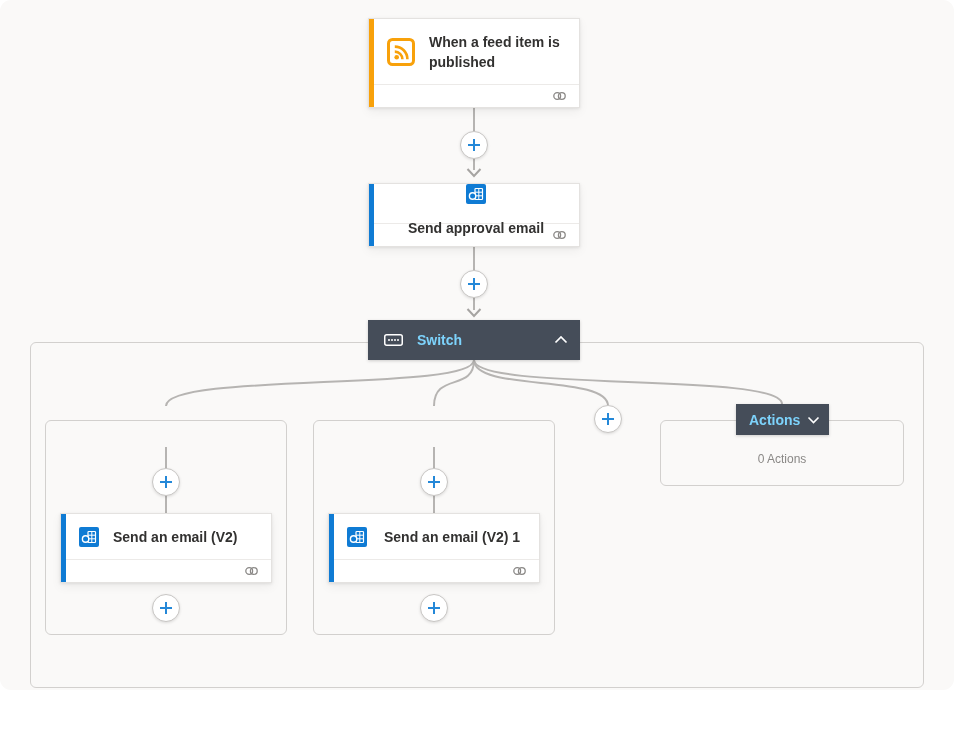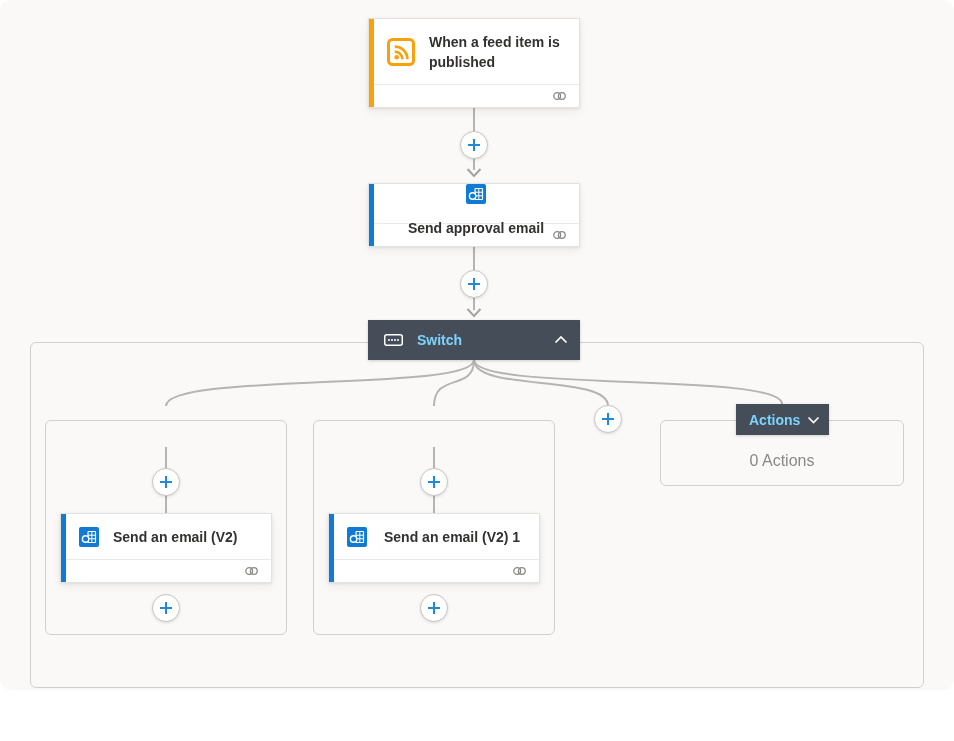--- a/index.html
+++ b/index.html
@@ -43,21 +43,21 @@
   .chev{position:absolute;right:12px;top:50%;transform:translateY(-50%);display:flex;}
 
   .plus-btn{
     position:absolute;width:28px;height:28px;border-radius:50%;background:#fff;
     border:1px solid #C8C6C4;display:flex;align-items:center;justify-content:center;
     box-shadow:0 1px 3px rgba(0,0,0,.12);cursor:pointer;padding:0;
   }
   .plus-btn svg{display:block;}
 
   .empty-text{
-    position:absolute;color:var(--muted);font-size:16px;text-align:center;
+    position:absolute;color:var(--muted);font-size:12px;text-align:center;
   }
 </style>
 </head>
 <body>
 
 <div id="canvas">
 
   <svg id="wires" width="954" height="741">
     <line x1="474" y1="108" x2="474" y2="170"></line>
     <path class="arrow" d="M467.5 169 L474 176 L480.5 169"></path>

